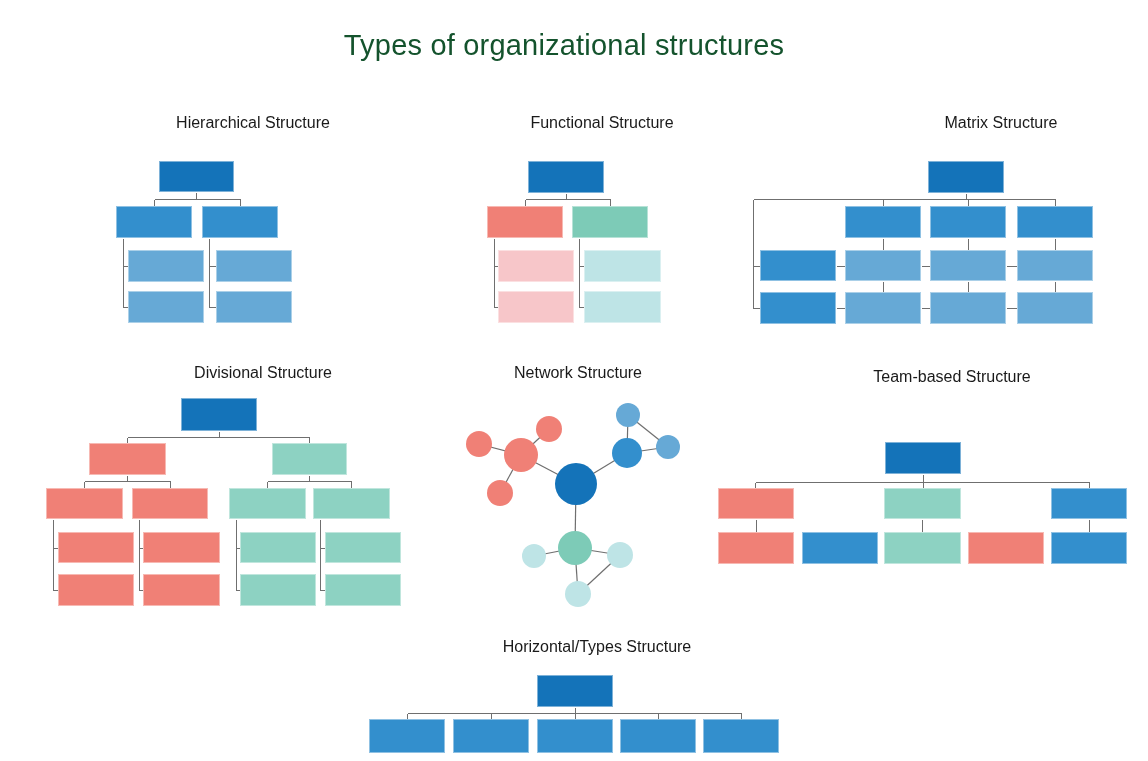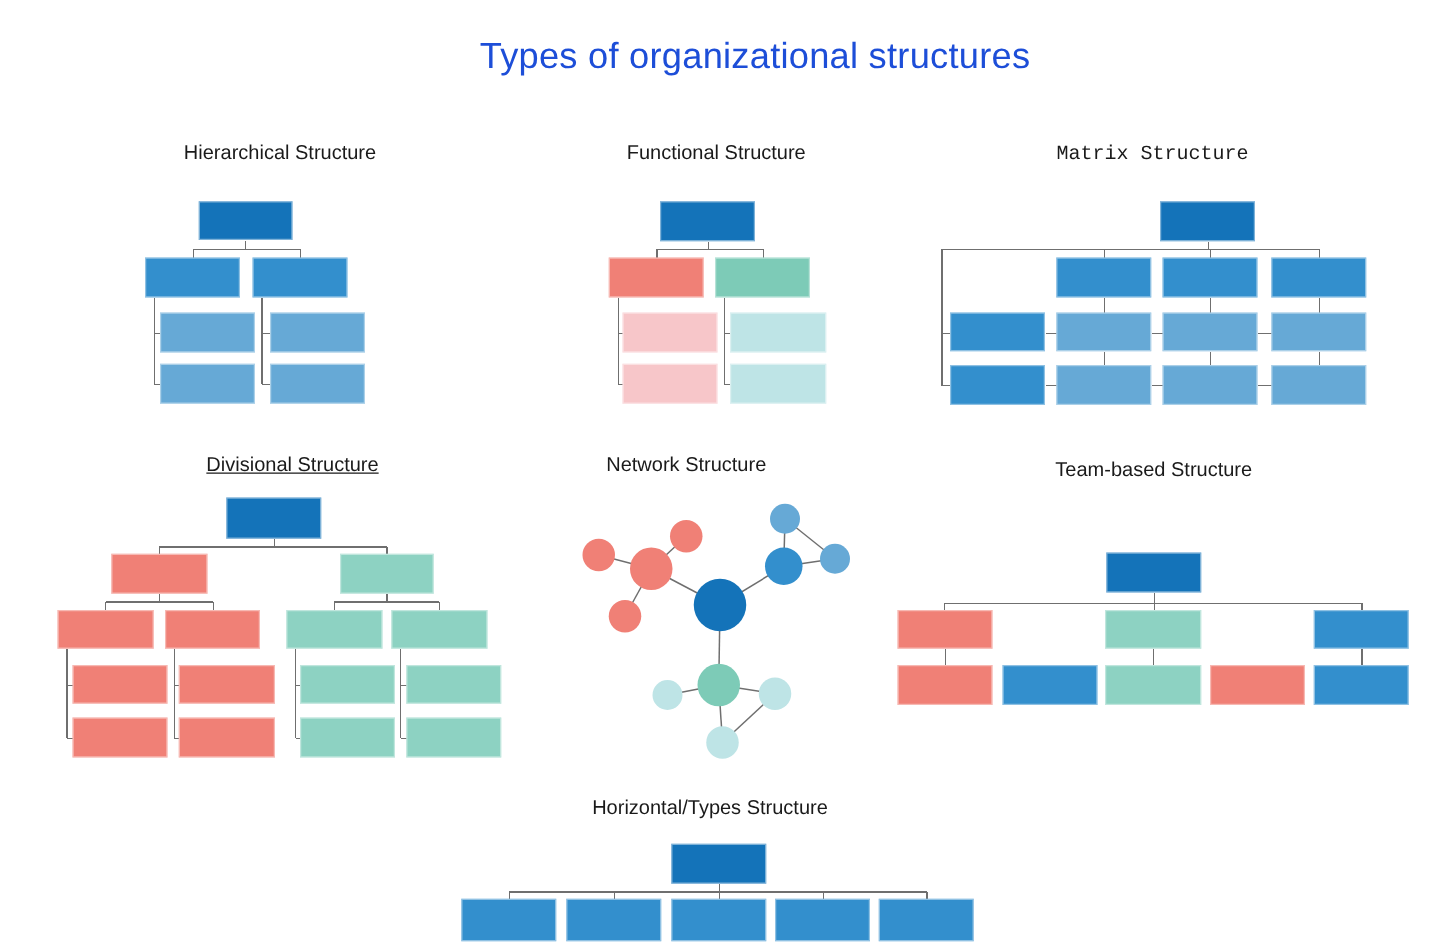--- a/index.html
+++ b/index.html
@@ -4,32 +4,32 @@
 <style>
   html,body{margin:0;padding:0;background:#ffffff;}
   #canvas{
     position:relative;
     width:1148px;height:761px;
     background:#ffffff;
     font-family:"Liberation Sans","DejaVu Sans",sans-serif;
     overflow:hidden;
   }
   #main-title{
-    position:absolute;top:29px;left:604px;transform:translateX(-50%);
-    font-size:29px;font-weight:400;color:#1d4ed8;white-space:nowrap;
+    position:absolute;top:29px;left:564px;transform:translateX(-50%);
+    font-size:29px;font-weight:400;color:#14532d;white-space:nowrap;
     letter-spacing:0.2px;
   }
   .section-title{
     position:absolute;transform:translateX(-50%);
-    font-size:16px;font-weight:400;color:#1a1a1a;white-space:nowrap;
+    font-size:16px;font-weight:400;color:#1a1a1a;white-space:nowrap;margin-left:29px;
   }
   #t-hierarchical{left:224px;top:114px;}
   #t-functional{left:573px;top:114px;text-align:right;}
-  #t-matrix{left:922px;top:114px;font-family:Liberation Mono, monospace;}
-  #t-divisional{left:234px;top:364px;text-decoration:underline;}
+  #t-matrix{left:972px;top:114px;}
+  #t-divisional{left:234px;top:364px;}
   #t-network{left:549px;top:364px;}
   #t-team{left:923px;top:368px;}
   #t-flat{left:568px;top:638px;}
   #line-layer{position:absolute;left:0;top:0;width:1148px;height:761px;}
   .org-box{
     position:absolute;
     box-sizing:border-box;
     border:1px solid rgba(255,255,255,0.45);
   }
 </style>

